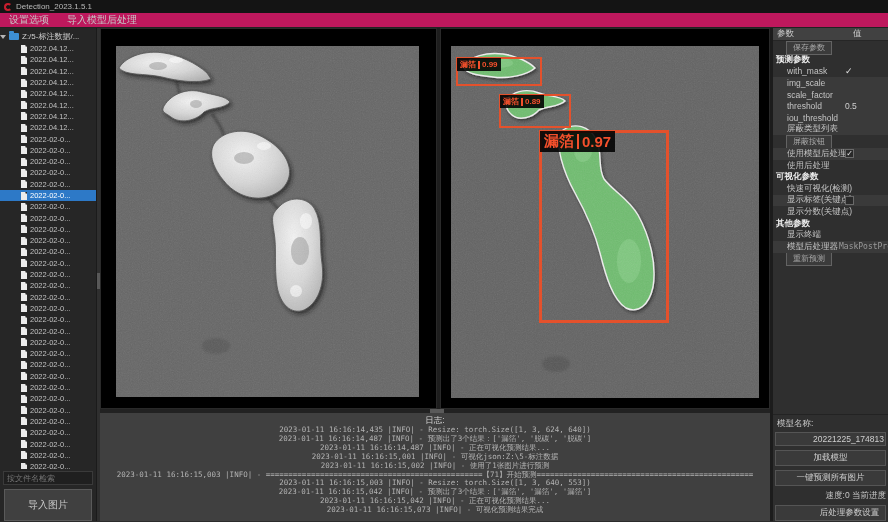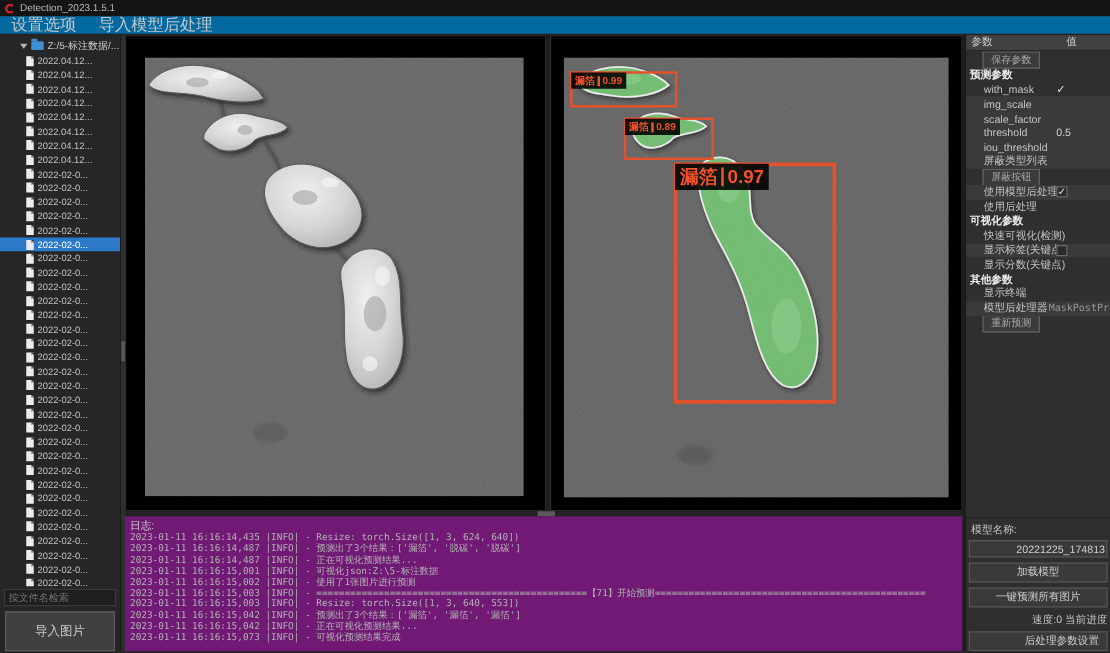--- a/index.html
+++ b/index.html
@@ -7,28 +7,28 @@
   body {
     background:#2b2b2b; color:#c8c8c8;
     font-family:"Liberation Sans", sans-serif;
     position:relative;
   }
   
   .titlebar { height:13px; background:#141414; display:flex; align-items:center; gap:4px; padding:0 4px; }
   .app-icon { width:8px; height:8px; border:2px solid #c81e2e; border-right-color:transparent; border-radius:50%; }
   .title-text { font-size:8px; color:#b9b9b9; }
   
-  .menubar { height:15px; background:#0369a1; display:flex; align-items:center; font-size:13px; color:#c6c6c6; border-bottom:1px solid #222; }
+  .menubar { height:15px; background:#be185d; display:flex; align-items:center; font-size:10px; color:#c6c6c6; border-bottom:1px solid #222; }
   .menu-item { padding:0 9px; height:100%; display:flex; align-items:center; }
   
   .main { display:flex; height:493px; }
   
   .sidebar { width:97px; background:#262626; display:flex; flex-direction:column; border-right:1px solid #1b1b1b; }
   .tree { flex:1; overflow:hidden; padding-top:2px; }
-  .tree-root { display:flex; align-items:center; height:13px; font-size:8px; color:#d0d0d0; padding-left:16px; gap:3px; white-space:nowrap; }
+  .tree-root { display:flex; align-items:center; height:13px; font-size:8px; color:#d0d0d0; padding-left:0; gap:3px; white-space:nowrap; }
   .tw-arrow { width:0; height:0; border-left:3px solid transparent; border-right:3px solid transparent; border-top:4px solid #b5b5b5; }
   .folder-icon { width:10px; height:7px; background:#3d8fd4; border-radius:1px; position:relative; flex:none; }
   .folder-icon::before { content:""; position:absolute; top:-2px; left:0; width:5px; height:2px; background:#3d8fd4; border-radius:1px 1px 0 0; }
   .tree-item { display:flex; align-items:center; height:11.3px; font-size:7.5px; padding-left:21px; gap:3px; white-space:nowrap; color:#c2c2c2; }
   .tree-item.selected { background:#2d79c7; color:#fff; }
   .file-icon { width:6px; height:8px; background:#ececec; flex:none; position:relative; }
   .file-icon::before { content:""; position:absolute; right:0; top:0; border-top:2px solid #262626; border-left:2px solid #bdbdbd; }
   .search-input { height:14px; margin:2px 3px 0; background:#1f1f1f; border:1px solid #3a3a3a; color:#7a7a7a; font-size:8px; padding:0 3px; font-family:"Liberation Sans",sans-serif; }
   .import-btn { height:32px; margin:4px 4px 0; background:#404040; border:1px solid #5a5a5a; color:#c9c9c9; font-size:10px; font-family:"Liberation Sans",sans-serif; }
   
@@ -45,21 +45,21 @@
   #right-canvas { left:10px; top:17px; width:308px; height:352px; }
   #det-overlay { position:absolute; left:10px; top:22px; width:308px; height:352px; }
   .det-box { position:absolute; border:2px solid #e4512c; }
   .det-box.large { border-width:3px; }
   .det-label { position:absolute; background:rgba(0,0,0,0.88); color:#f4502c; font-size:8px; font-weight:bold; padding:1px 3px; display:flex; align-items:center; gap:2px; white-space:nowrap; }
   .det-label.big { font-size:15px; padding:1px 4px; gap:3px; }
   .dl-sep { width:2px; height:1em; background:#f4502c; }
   .hscroll { height:4px; background:#222; position:relative; }
   .hscroll-handle { position:absolute; left:330px; top:0; width:14px; height:4px; background:#5a5a5a; }
   
-  .log-area { flex:1; background:#701a75; padding:2px 4px; overflow:hidden; }
+  .log-area { flex:1; background:#404040; padding:2px 4px; overflow:hidden;text-align:center; }
   .log-title { font-size:8.5px; color:#d2d2d2; height:11px; }
   .log-line { font-family:"DejaVu Sans Mono", monospace; font-size:7.5px; line-height:8.9px; color:#b3b3b3; white-space:nowrap; }
   
   .right-sep { width:3px; background:#1c1c1c; }
   .right-panel { width:115px; background:#2f2f2f; display:flex; flex-direction:column; overflow:hidden; }
   .param-header { display:flex; align-items:center; height:13px; background:#414141; font-size:8.5px; color:#cfcfcf; position:relative; border-bottom:1px solid #262626; }
   .ph-param { padding-left:4px; }
   .ph-value { position:absolute; left:80px; }
   .p-row { height:11.6px; display:flex; align-items:center; font-size:8.5px; position:relative; color:#c4c4c4; }
   .p-row.striped { background:#3a3a3a; }

